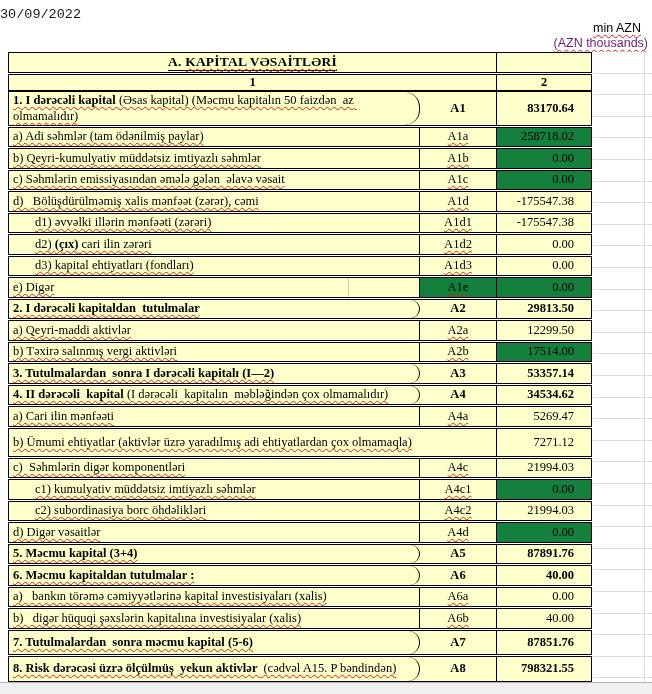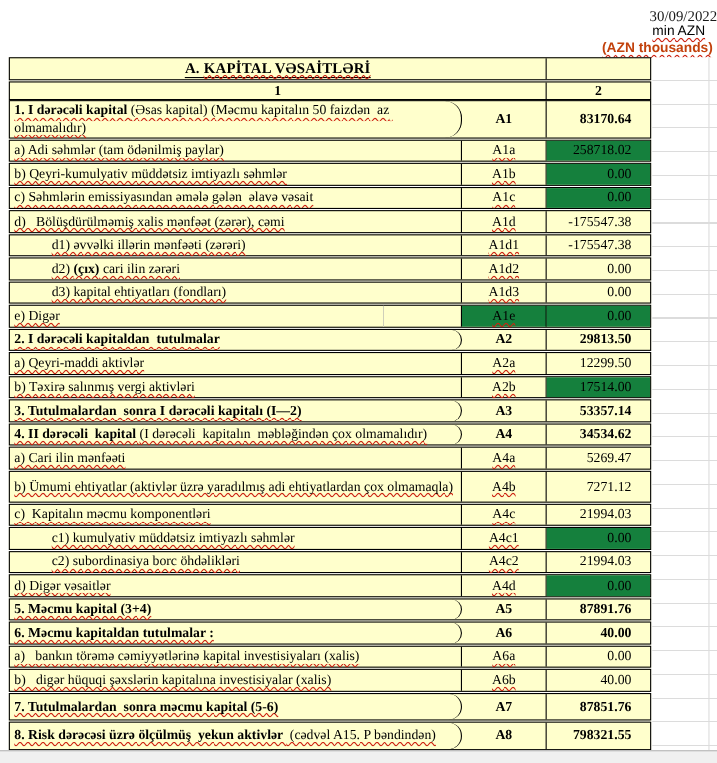--- a/index.html
+++ b/index.html
@@ -4,29 +4,29 @@
 <style>
   html,body { margin:0; padding:0; background:#ffffff; }
   .page {
     position:relative; width:652px; height:694px; overflow:hidden;
     background:#ffffff; font-family:"Liberation Serif", serif; color:#000;
   }
 
   
   .top-date {
     position:absolute; top:7px; left:0; width:100%;
-    text-align:right; font-family:Liberation Serif, serif;
+    text-align:left; font-family:Liberation Mono, monospace;
     font-size:13.5px; color:#1a1a1a;
   }
   .unit-block {
     position:absolute; top:21px; right:4px; text-align:right;
     font-family:"Liberation Sans", sans-serif; font-size:12.5px; line-height:15px;
   }
   .unit-line1 { color:#000; padding-right:7px; }
-  .unit-line2 { color:#c2410c;font-weight:bold; }
+  .unit-line2 { color:#701a75; }
 
   
   .sp {
     text-decoration-line:underline;
     text-decoration-style:wavy;
     text-decoration-color:#cc2211;
     text-decoration-thickness:1px;
     text-underline-offset:2px;
     text-decoration-skip-ink:none;
   }
@@ -44,21 +44,21 @@
   .row + .row { margin-top:1px; }
 
   .cell { box-sizing:border-box; display:flex; align-items:center; }
   .label { flex:1; border-right:1px solid #000; padding:1px 4px; }
   .labwrap { white-space:pre-wrap; }
   .code  { width:77px; border-right:1px solid #000; justify-content:center; text-align:center; }
   .value { width:94px; justify-content:flex-end; text-align:right; padding-right:17px; }
 
   .ind0 .label { padding-left:4px;border-radius:15px; }
   .ind1 .label { }
-  .ind2 .label { padding-left:26px;margin-left:12px; }
+  .ind2 .label { padding-left:26px; }
 
   .seg.b { font-weight:bold; }
   .code.bold, .value.bold { font-weight:bold; }
   .white { background:#15803d; }
 
   
   .split .label {
     background-image:linear-gradient(to right,
       transparent calc(83% - 1px), #cfcfba calc(83% - 1px),
       #cfcfba 83%, transparent 83%);
@@ -231,27 +231,26 @@
             <span class="labwrap"><span class="seg pre sp">a) Cari ilin mənfəəti</span></span>
           </div>
     <div class="cell code sp">A4a</div>
     <div class="cell value">5269.47</div>
   </div>
 
   <div class="row ind1" style="min-height: 29px;">
     <div class="cell label">
             <span class="labwrap"><span class="seg pre sp">b) Ümumi ehtiyatlar (aktivlər üzrə yaradılmış adi ehtiyatlardan çox olmamaqla)</span></span>
           </div>
-    <div class="cell code sp">A4b</div>
     <div class="cell value">7271.12</div>
   </div>
 
   <div class="row ind1">
     <div class="cell label">
-            <span class="labwrap"><span class="seg pre sp">c)  Kapitalın məcmu komponentləri</span></span>
+            <span class="labwrap"><span class="seg pre sp">c)  Səhmlərin digər komponentləri</span></span>
           </div>
     <div class="cell code sp">A4c</div>
     <div class="cell value">21994.03</div>
   </div>
 
   <div class="row ind2">
     <div class="cell label">
             <span class="labwrap"><span class="seg pre sp">c1) kumulyativ müddətsiz imtiyazlı səhmlər</span></span>
           </div>
     <div class="cell code sp">A4c1</div>

